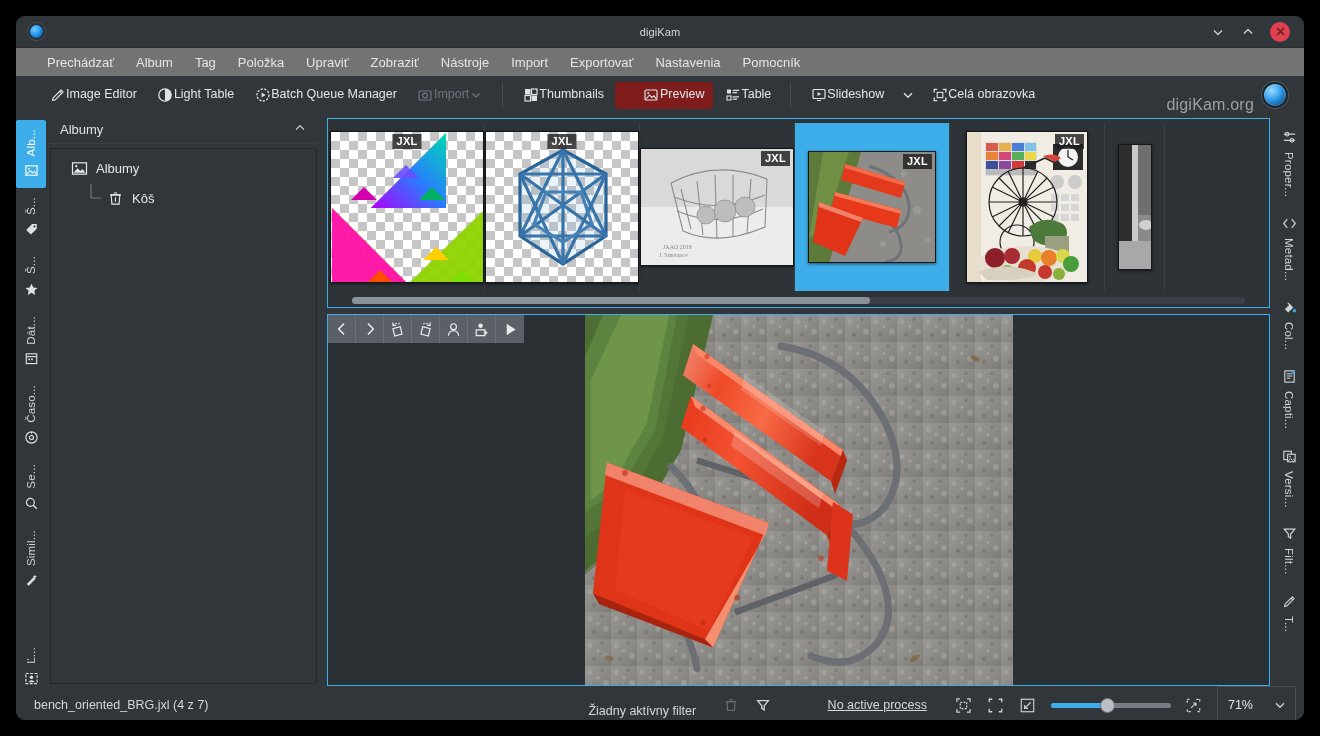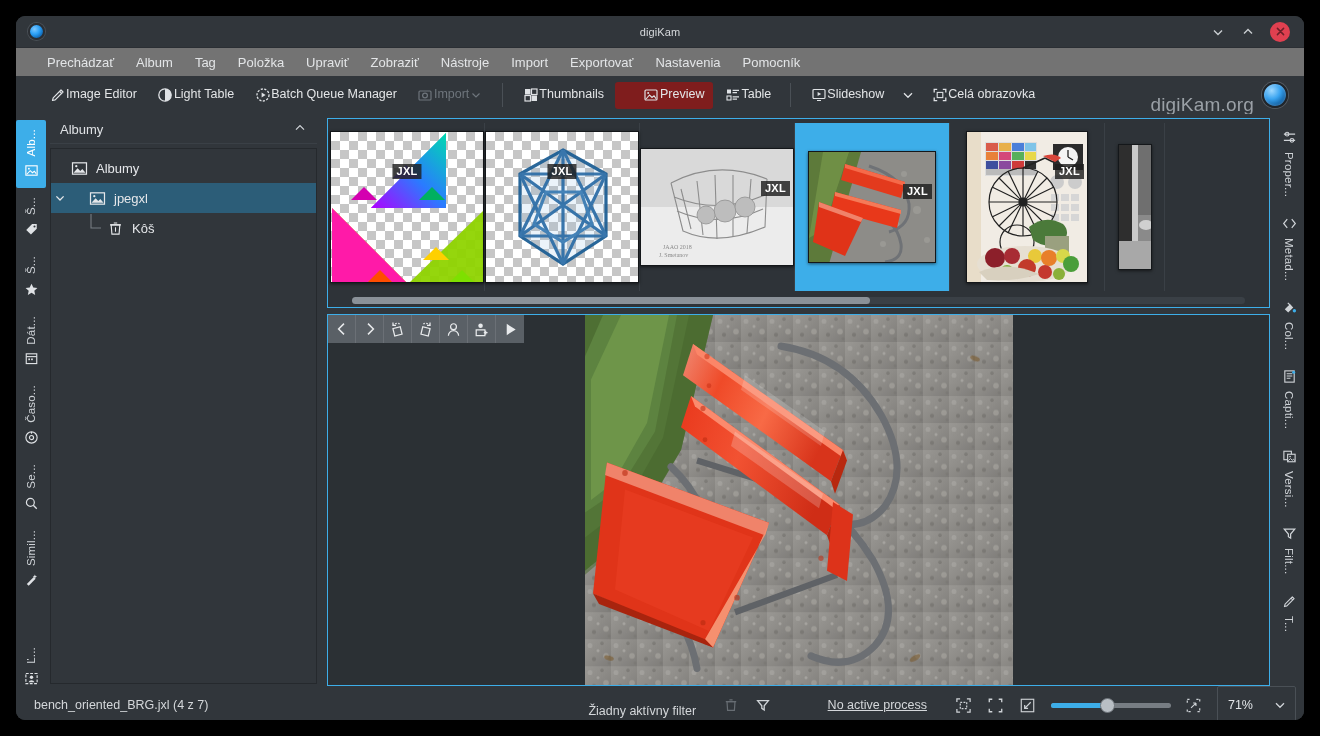--- a/index.html
+++ b/index.html
@@ -79,21 +79,21 @@
   }
   .tool-btn.active { background: #7f1d1d; padding-left: 28px; }
   .tool-btn.disabled { color: #6e757c; cursor: default; }
   .ic { width: 17px; height: 17px; display:flex; align-items:center; justify-content:center; flex:none; }
   .ic svg { display:block; }
   .tb-sep { width:1px; height: 24px; background: #4a5056; margin: 0 8px; }
   .brand {
     margin-left:auto; display:flex; align-items:center; gap: 8px;
     padding-right: 4px;
   }
-  .brand-txt { font-size: 19px; color: #9aa0a6; letter-spacing:.2px;margin-top:20px; }
+  .brand-txt { font-size: 16px; color: #9aa0a6; letter-spacing:.2px;margin-top:20px; }
   .brand-globe {
     width: 26px; height: 26px; border-radius:50%;
     background: radial-gradient(circle at 35% 30%, #9fd9ff 0%, #3aa4f0 40%, #0d5c9e 75%, #05304f 100%);
     border: 2px solid #20252a;
     box-shadow: inset 0 0 3px rgba(255,255,255,.4), 0 0 0 1px #53595f;
   }
 
   
   .body {
     flex: 1; display: flex; min-height: 0;
@@ -197,21 +197,20 @@
     border: 1px solid #14171a;
     box-shadow: 0 1px 3px rgba(0,0,0,.55);
     overflow: hidden;
   }
   .badge {
     position:absolute; top: 2px; right: 3px;
     background: rgba(30,30,30,.82); color: #fff;
     font-size: 11px; font-weight: bold;
     padding: 1px 4px; letter-spacing:.3px;
     line-height: 1.15;
-    margin-top: 30px;
   }
   .checker {
     background-image:
       linear-gradient(45deg, #c6c6c6 25%, transparent 25%, transparent 75%, #c6c6c6 75%),
       linear-gradient(45deg, #c6c6c6 25%, transparent 25%, transparent 75%, #c6c6c6 75%);
     background-size: 18px 18px;
     background-position: 0 0, 9px 9px;
     background-color: #fff;
   }
   .strip-scroll {
@@ -517,36 +516,20 @@
         <div class="trow">
           <span class="twist"></span>
           <span class="ticon">
             <svg width="17" height="17" viewBox="0 0 18 18">
                 <rect x="1.6" y="3" width="14.8" height="12" fill="none" stroke="#e5e7ea" stroke-width="1.3"></rect>
                 <circle cx="5.6" cy="6.6" r="1.2" fill="#e5e7ea"></circle>
                 <path d="M2.6 13.6 L7 8.8 L9.8 11.6 L12 9.6 L15.4 13.6" fill="#e5e7ea"></path>
               </svg>
           </span>
           <span>Albumy</span>
-        </div>
-        <div class="trow sel">
-          <span class="twist">
-            <svg width="12" height="12" viewBox="0 0 12 12">
-                <path d="M2.4 4.4 L6 8 L9.6 4.4" fill="none" stroke="#e5e7ea" stroke-width="1.3"></path>
-              </svg>
-          </span>
-          <span class="tline"></span>
-          <span class="ticon">
-            <svg width="17" height="17" viewBox="0 0 18 18">
-                <rect x="1.6" y="3" width="14.8" height="12" fill="none" stroke="#e5e7ea" stroke-width="1.3"></rect>
-                <circle cx="5.6" cy="6.6" r="1.2" fill="#e5e7ea"></circle>
-                <path d="M2.6 13.6 L7 8.8 L9.8 11.6 L12 9.6 L15.4 13.6" fill="#e5e7ea"></path>
-              </svg>
-          </span>
-          <span>jpegxl</span>
         </div>
         <div class="trow">
           <span class="twist"></span>
           <span class="tline"></span>
           <span class="tline">
             <svg width="18" height="28" viewBox="0 0 18 28">
                 <path d="M4 0 V14 H14" fill="none" stroke="#777d83" stroke-width="1.1"></path>
               </svg>
           </span>
           <span class="ticon">

